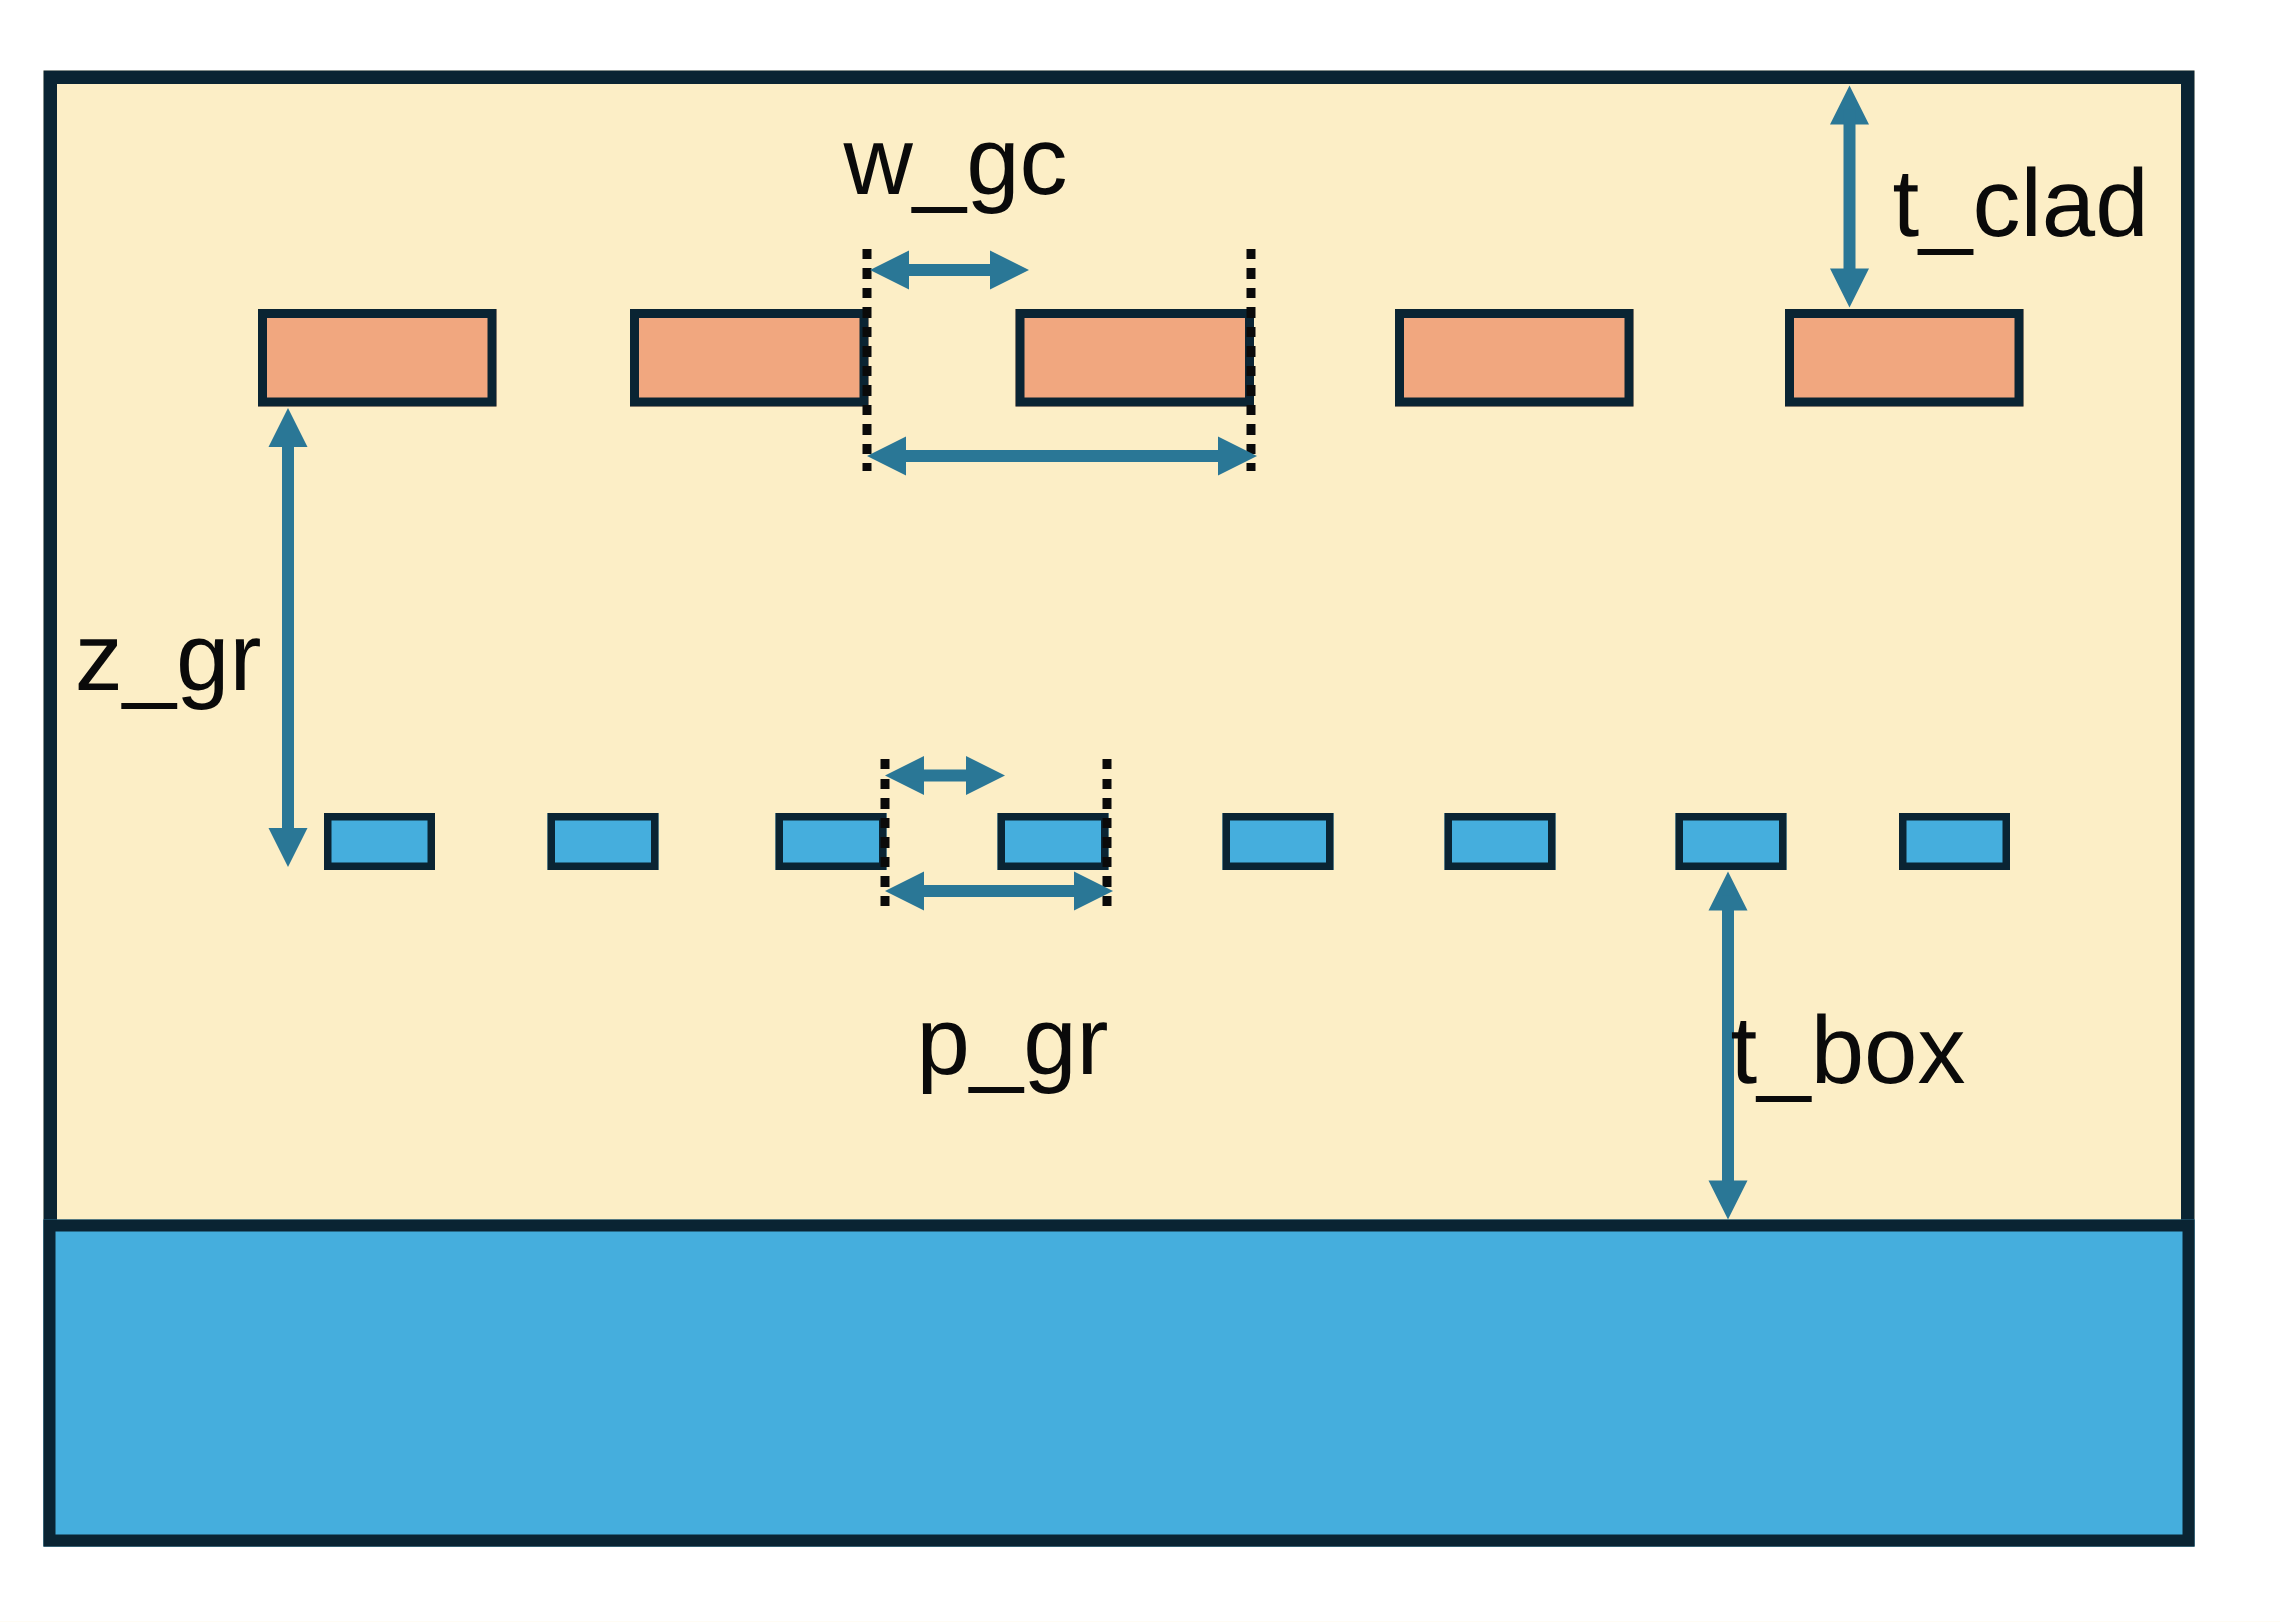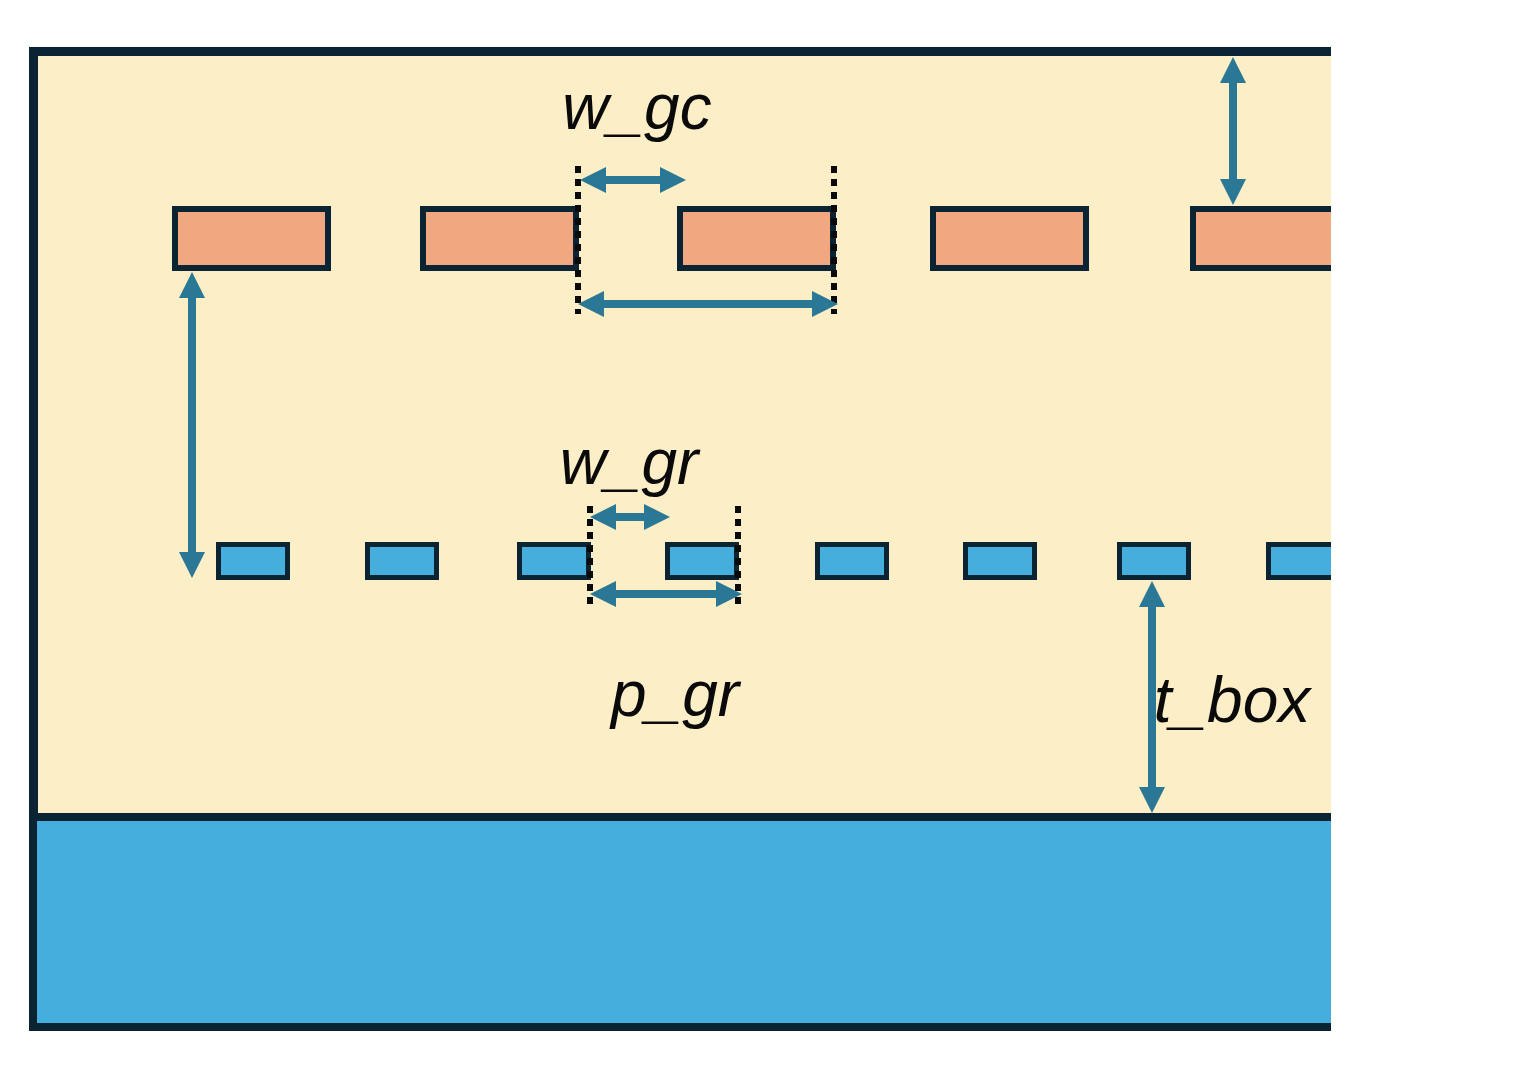--- a/index.html
+++ b/index.html
@@ -1,21 +1,20 @@
 <!DOCTYPE html>
 <html style="--background: #ffffff; --cladding: #FCEEC6; --coupler_teeth: #F1A77F; --reflector_teeth: #45AEDD; --substrate: #45AEDD; --outline: #0A2433; --arrow: #2A7796; --label_text: #0a0a0a;"><head>
 <meta charset="utf-8">
 <style>
   html,body { margin:0; padding:0; background:#ffffff; }
   .figure {
-    position:relative; width:1331px; height:1081px;
+    position:relative; width:1520px; height:1081px;
     background:var(--background,#fff);
     font-family:"Liberation Sans", sans-serif;
     overflow:hidden;
-    font-style:italic;
   }
   
   .outer {
     position:absolute; left:29px; top:47px; width:1434px; height:984px;
     background:var(--cladding); border:9px solid var(--outline);
     box-sizing:border-box; z-index:0;
   }
   
   .substrate {
     position:absolute; left:29px; top:813px; width:1434px; height:218px;
@@ -121,21 +120,22 @@
     <span class="shaft"></span>
     <span class="head-b"></span>
   </div>
   <div class="varrow" id="arr-t_box">
     <span class="head-t"></span>
     <span class="shaft"></span>
     <span class="head-b"></span>
   </div>
 
   <div class="dim-label" id="lbl-w_gc">w_gc</div>
-  <div class="dim-label" id="lbl-w_gr">w_gr</div>
+  <div class="dim-label" id="lbl-t_clad">t_clad</div>
+  <div class="dim-label" id="lbl-z_gr">z_gr</div>
   <div class="dim-label" id="lbl-p_gr">p_gr</div>
   <div class="dim-label" id="lbl-t_box">t_box</div>
 
 <div class="gc-tooth" style="left: 172px;"></div>
     <div class="gc-tooth" style="left: 420px;"></div>
     <div class="gc-tooth" style="left: 677px;"></div>
     <div class="gc-tooth" style="left: 930px;"></div>
     <div class="gc-tooth" style="left: 1190px;"></div>
     <div class="gr-tooth" style="left: 216px;"></div>
     <div class="gr-tooth" style="left: 365px;"></div>

